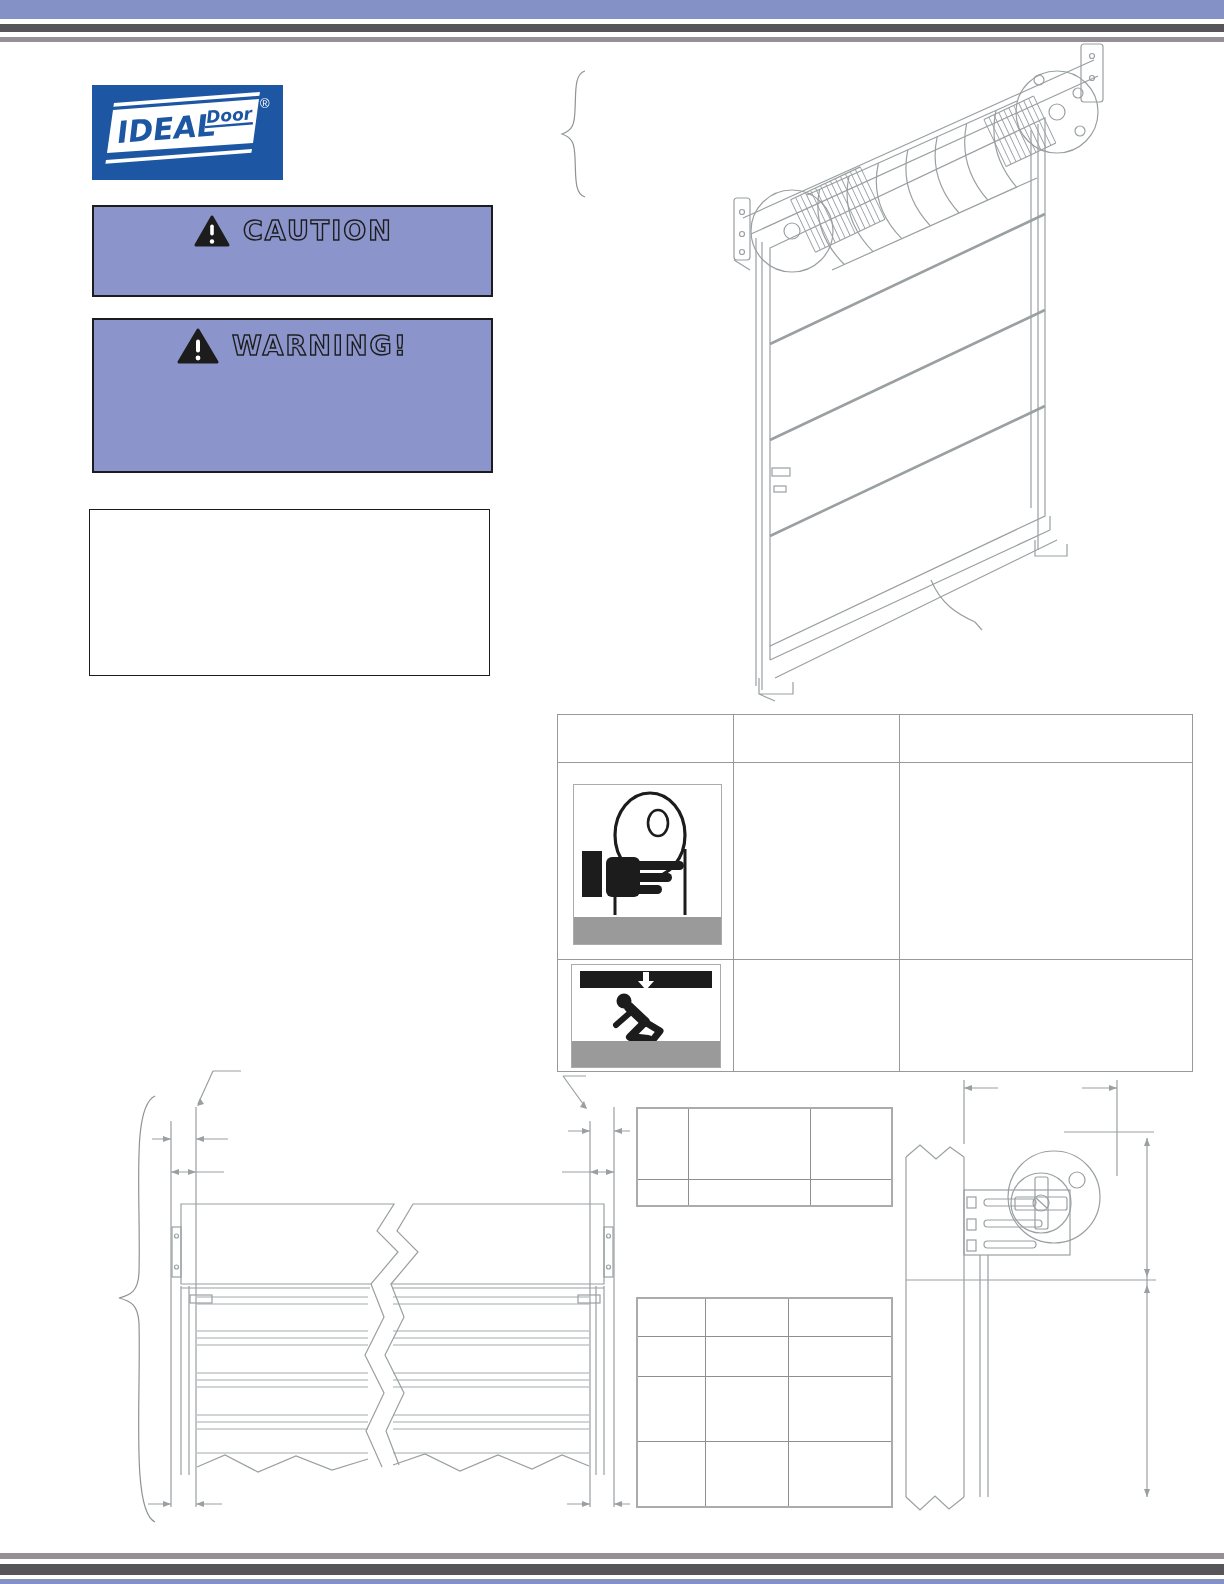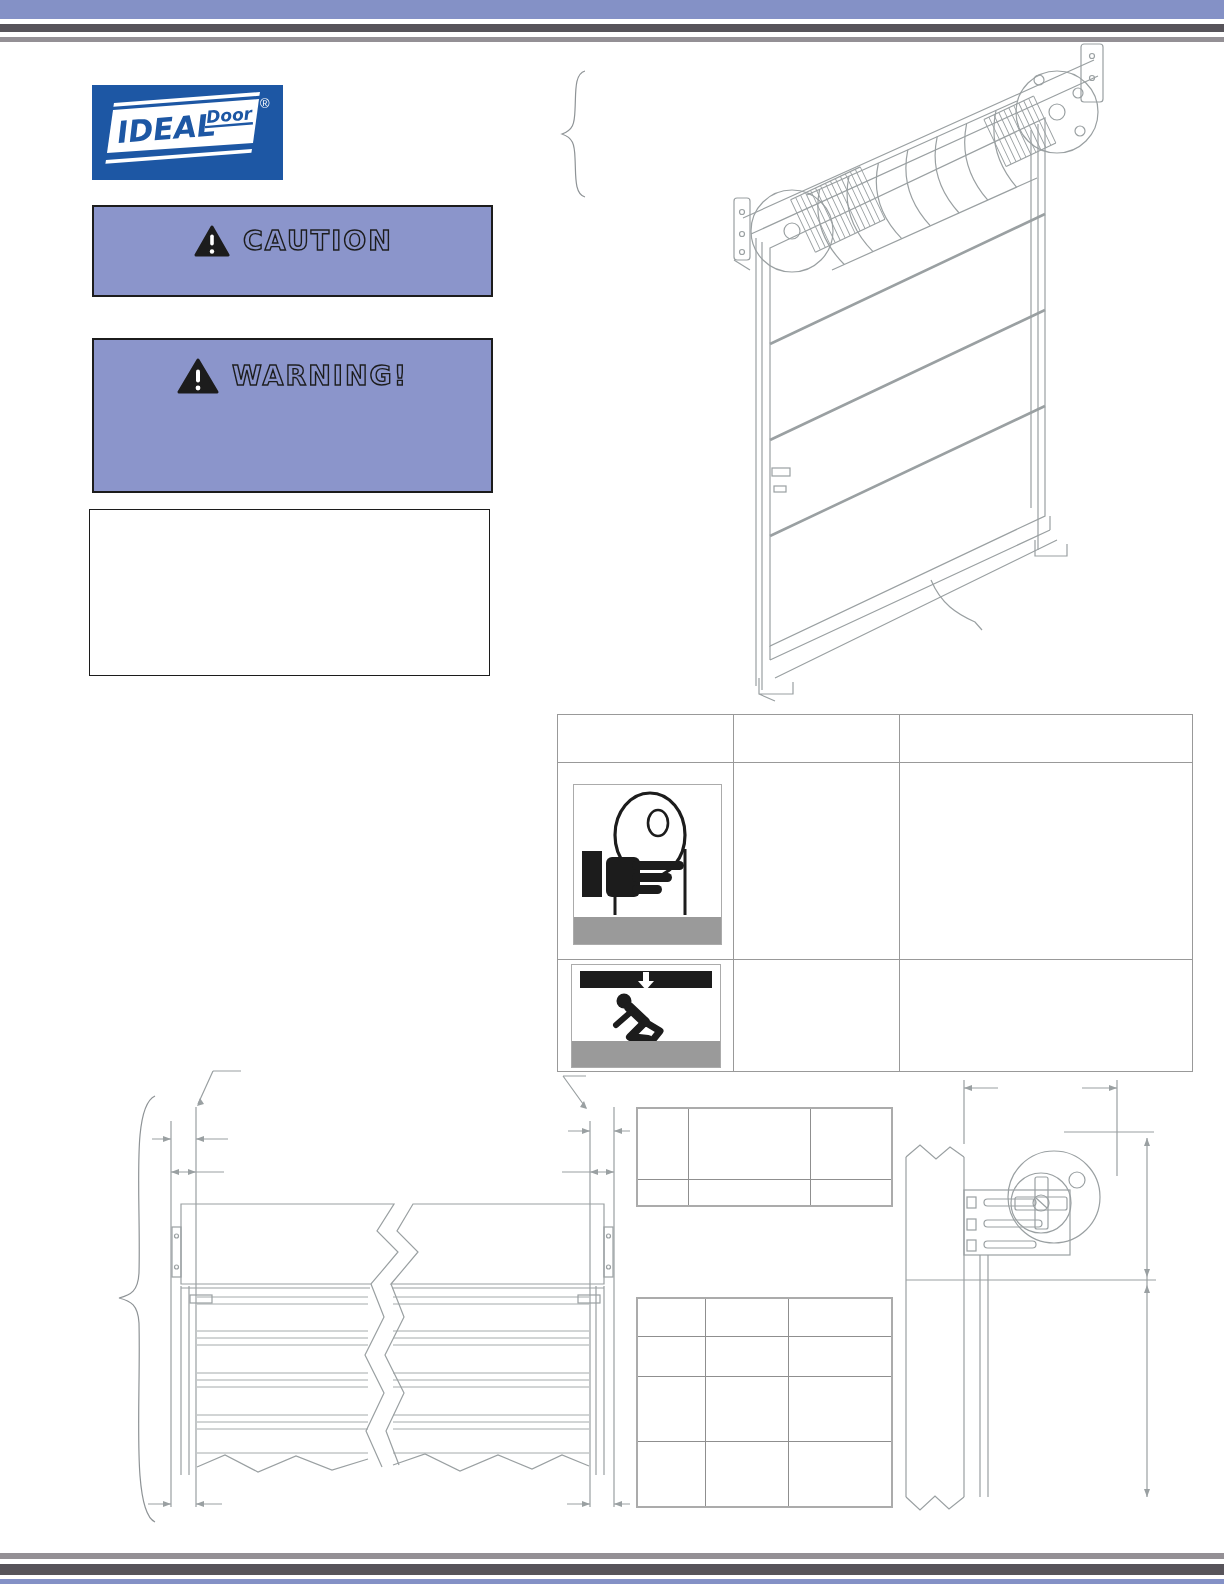--- a/index.html
+++ b/index.html
@@ -10,23 +10,23 @@
   .bar-dark-top{top:24px;height:8px;background:#57545a;}
   .bar-light-top{top:37px;height:5px;background:#949095;}
   .bar-light-bot{top:1553px;height:6px;background:#949095;}
   .bar-dark-bot{top:1564px;height:11px;background:#57545a;}
   .bar-blue-bot{top:1579px;height:5px;background:#8491c6;}
 
   .logo{position:absolute;left:92px;top:85px;width:191px;height:95px;}
 
   .alert-box{position:absolute;left:92px;width:397px;background:#8b95cb;border:2px solid #1c1c1c;}
   .alert-caution{top:205px;height:88px;}
-  .alert-warning{top:338px;height:151px;}
+  .alert-warning{top:318px;height:151px;}
   .alert-title-row{position:absolute;left:0;width:100%;display:flex;justify-content:center;
-                   align-items:center;gap:10px;margin-top:10px;}
+                   align-items:center;gap:10px;}
   .alert-caution .alert-title-row{top:5px;}
   .alert-warning .alert-title-row{top:7px;}
 
   .notice-box{position:absolute;left:89px;top:509px;width:399px;height:165px;background:#fff;
               border:1.5px solid #1c1c1c;}
 
   svg.fig *{stroke:#9aa0a2;fill:none;stroke-width:1.2;}
   svg.fig .ah{fill:#9aa0a2;stroke:none;}
   svg.fig .brace{stroke:#8e9396;fill:none;}
   svg.fig .thick{stroke-width:2.6;}

